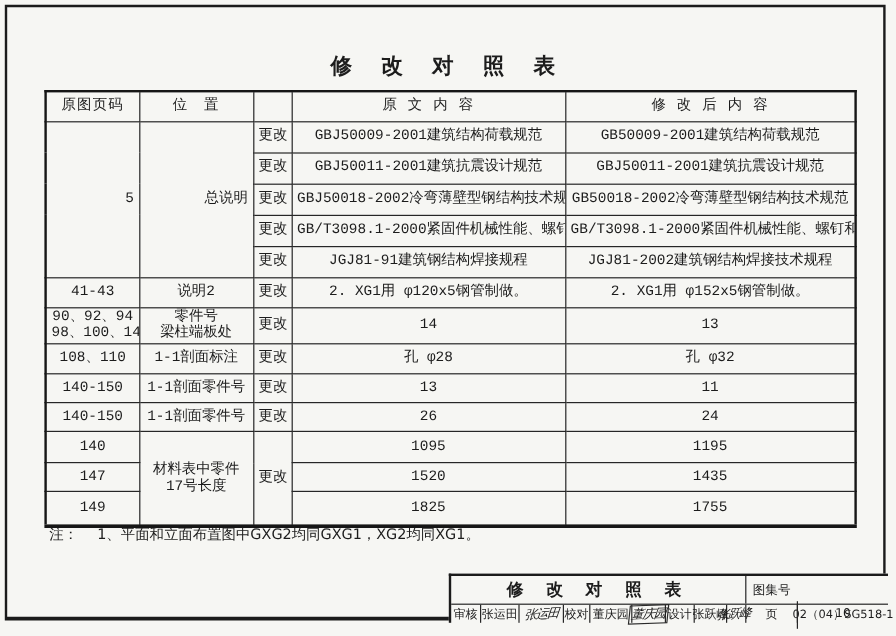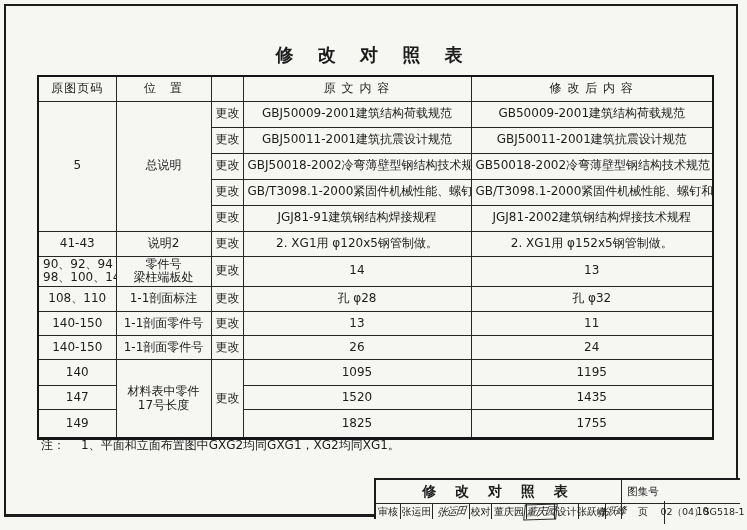--- a/index.html
+++ b/index.html
@@ -29,23 +29,24 @@
     width:675px;
     border:2px solid #161616;border-bottom-width:3px;
   }
   table.mod td,table.mod th{
     border:1px solid #262626;
     font-size:12px;font-weight:normal;
     padding:1px 4px;
     vertical-align:middle;
     overflow:hidden;white-space:nowrap;
     line-height:1.15;
+    font-family:Liberation Mono, monospace;
   }
   table.mod th{text-align:center;letter-spacing:1px;}
-  td.center{text-align:center;padding:1px 1px;}
+  td.center{text-align:right;padding:1px 1px;}
   td.left{text-align:center;padding-left:5px;}
   tr.h25{height:25px}tr.h26{height:26px}tr.h28{height:28px}
   tr.h24{height:24px}tr.h29{height:29px}
   
   .notes{
     position:absolute;left:41px;top:437px;
     font-size:12px;line-height:17px;
     display:flex;
   }
   .notes .note-lines{margin-left:16px;}

